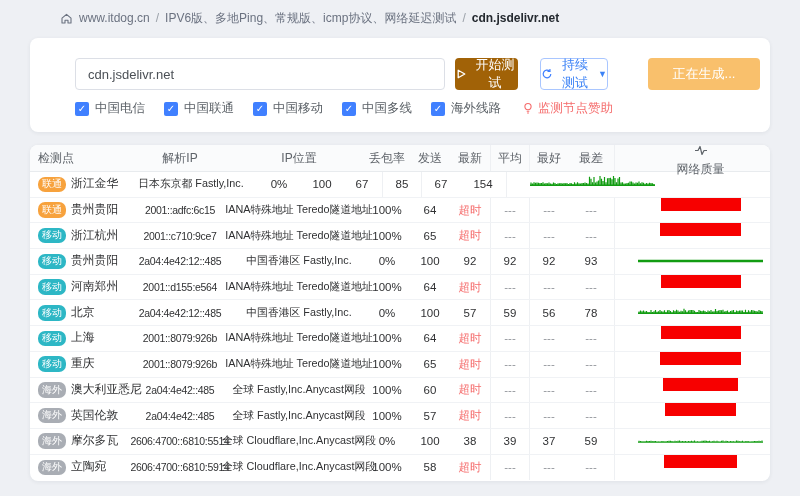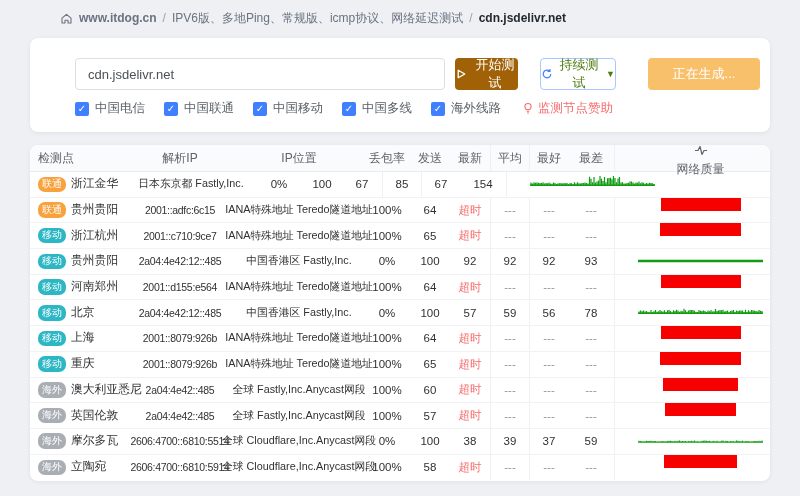--- a/index.html
+++ b/index.html
@@ -4,41 +4,41 @@
 <style>
   * { margin:0; padding:0; box-sizing:border-box; }
   html,body { width:800px; height:496px; overflow:hidden; background:#eef0f4;
     font-family:"Liberation Sans","DejaVu Sans",sans-serif; }
   .page { position:relative; width:800px; height:496px; }
 
   
   .breadcrumb { position:absolute; top:9px; left:60px; height:18px; display:flex;
     align-items:center; gap:6px; font-size:12px; color:#6b7280; }
   .breadcrumb .bc-icon { display:flex; align-items:center; }
-  .bc-site { color:#6b7280; text-decoration:none; cursor:pointer;font-weight:bold; }
+  .bc-site { color:#6b7280; text-decoration:none; cursor:pointer; }
   .bc-sep { color:#9aa0a8; }
   .bc-section { color:#6b7280; }
   .bc-target { color:#24292f; font-weight:bold; }
 
   .card { position:absolute; left:30px; width:740px; background:#fff;
     border-radius:8px; box-shadow:0 1px 4px rgba(30,40,60,.07); }
   .card-test { top:38px; height:94px; }
   .card-table { top:145px; height:336px; overflow:hidden; }
 
   
   .row-input { position:absolute; top:20px; left:45px; right:0; height:32px; }
   .target-input { position:absolute; left:0; top:0; width:370px; height:32px;
     border:1px solid #dcdfe6; border-radius:4px; padding:0 12px; font-size:13px;
     color:#4b5056; outline:none; font-family:inherit; }
   .btn { position:absolute; top:0; height:32px; border-radius:4px; font-size:13px;
     display:flex; align-items:center; justify-content:center; gap:5px;
     cursor:pointer; border:none; font-family:inherit; }
   .btn-primary { left:380px; width:63px; background:#a16207; color:#fff; }
-  .btn-outline { left:465px; width:76px; background:#fff; border:1px solid #a9c6ff;
-    color:#4d7c0f; }
+  .btn-outline { left:465px; width:68px; background:#fff; border:1px solid #a9c6ff;
+    color:#3b82f6; }
   .btn-warning { left:573px; width:112px; background:#f9c06c; color:#fff; }
   .caret { font-size:9px; margin-left:1px; }
 
   
   .row-checks { position:absolute; top:62px; left:45px; display:flex;
     align-items:center; gap:19px; }
   .chk-group { display:flex; align-items:center; gap:6px; cursor:pointer; }
   .chk-box { width:14px; height:14px; border-radius:2px; background:#4080ff;
     display:flex; align-items:center; justify-content:center; color:#fff;
     font-size:10px; line-height:1; }

